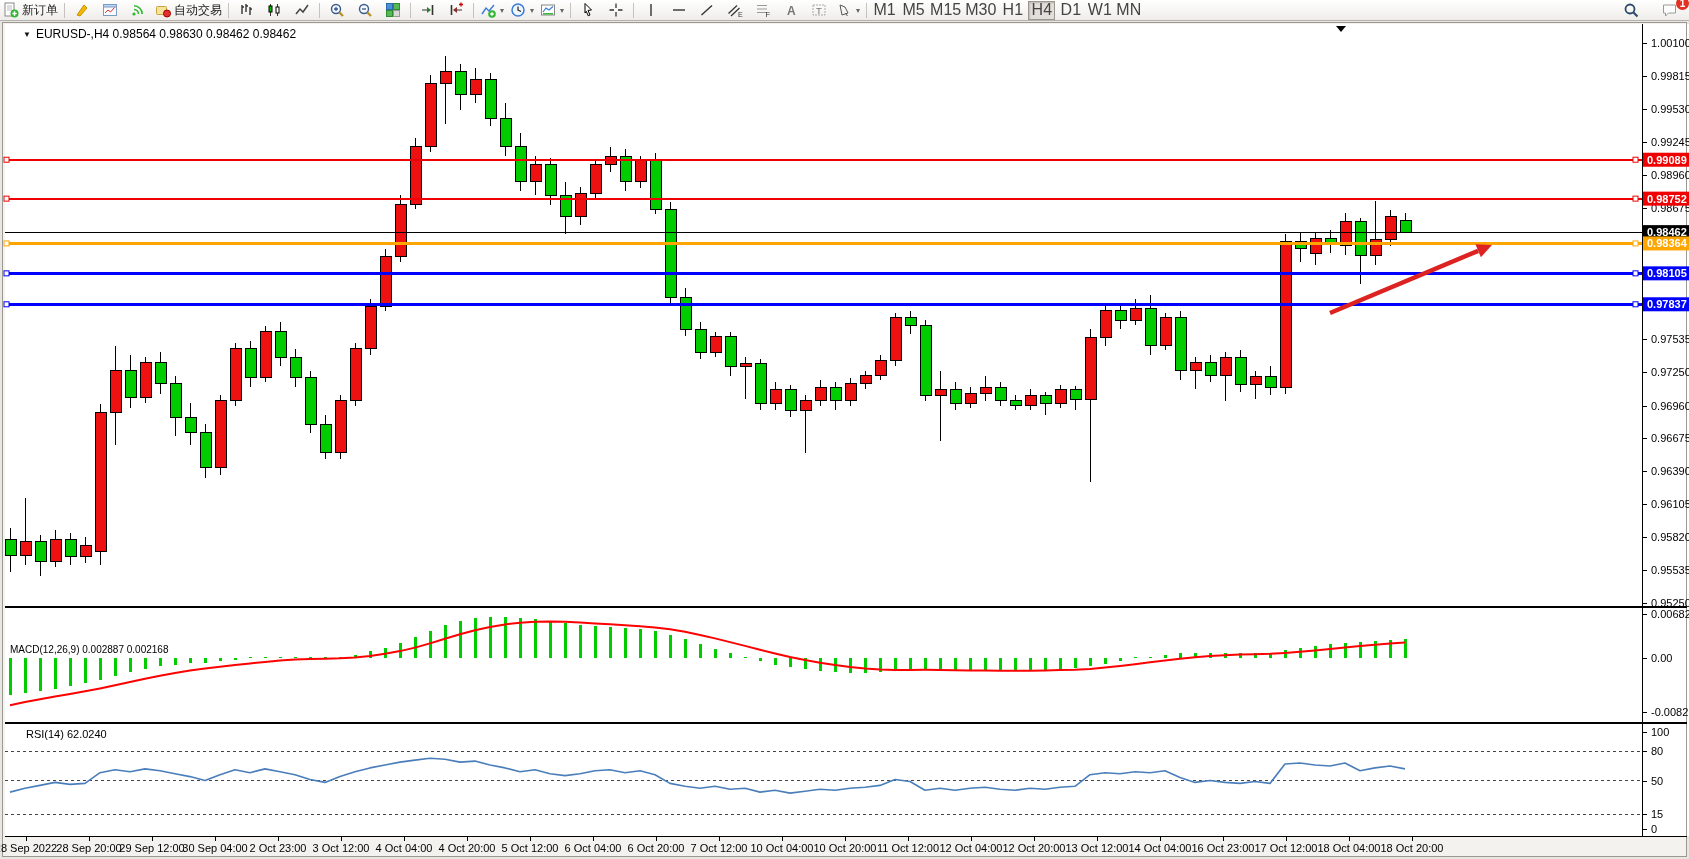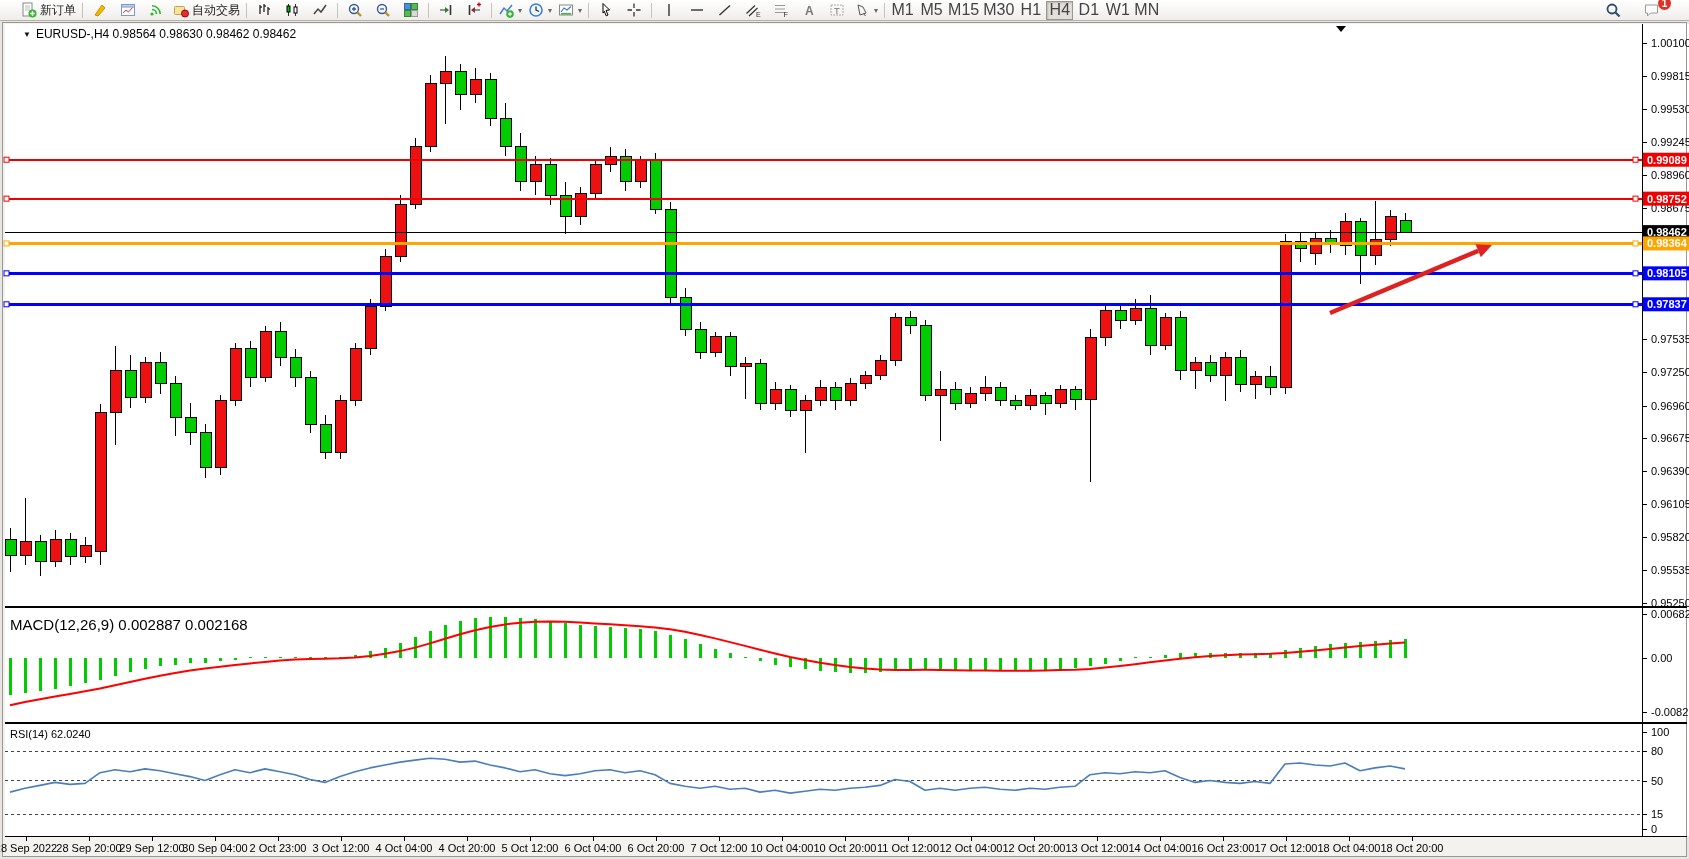--- a/index.html
+++ b/index.html
@@ -2,40 +2,40 @@
 <html><head>
 <meta charset="utf-8">
 <style>
   html,body{margin:0;padding:0;background:#e8e6e2;width:1689px;height:859px;overflow:hidden;
     font-family:"Liberation Sans","DejaVu Sans",sans-serif;}
   #stage{position:relative;width:1689px;height:859px;}
   #chartsvg{position:absolute;left:0;top:0;z-index:1;}
   
   .toolbar{position:absolute;left:0;top:0;width:1689px;height:21px;z-index:3;
     background:linear-gradient(#ffffff,#efedea);border-bottom:1px solid #b5b2ad;
-    display:flex;align-items:center;padding:0 18px;box-sizing:border-box;font-size:12px;color:#333;}
+    display:flex;align-items:center;padding:0 0;box-sizing:border-box;font-size:12px;color:#333;}
   .tbtn{height:19px;min-width:22px;display:flex;align-items:center;justify-content:center;
     gap:3px;padding:0 2px;border:1px solid transparent;border-radius:2px;cursor:default;}
   .tbtn svg{display:block}
   .tbtn .cap{font-size:12px;color:#222;white-space:nowrap;}
   .drop{font-size:8px;color:#666;margin-left:1px;}
   .sep{width:1px;height:15px;background:#c6c3be;margin:0 3px;flex:0 0 auto;}
   .tf{min-width:25px;height:17px;display:flex;align-items:center;justify-content:center;
     font-size:16px;color:#444;border:1px solid transparent;margin:0 1px;}
   .tf.active{background:#e2dfda;border:1px solid #9a978f;box-shadow:inset 1px 1px 2px rgba(0,0,0,.18);}
   .tright{margin-left:auto;display:flex;align-items:center;gap:10px;padding-right:6px;}
   .chatwrap{position:relative;}
   .badge{position:absolute;top:-4px;right:-7px;background:#e33022;color:#fff;font-size:10px;
     font-weight:bold;border-radius:8px;min-width:13px;height:13px;line-height:13px;text-align:center;}
   
   .ovl{position:absolute;z-index:2;font-size:12px;color:#000;white-space:nowrap;}
   #title{left:23px;top:27px;}
   #title .tri{font-size:8px;vertical-align:1px;color:#111;margin-right:5px;}
-  #macdlabel{left:10px;top:616px;font-size:15px;}
-  #rsilabel{left:10px;top:728px;font-size:11px;}
+  #macdlabel{left:10px;top:644px;font-size:10px;}
+  #rsilabel{left:26px;top:728px;font-size:11px;}
 </style>
 </head>
 <body>
 
 <div id="stage">
   <svg id="chartsvg" width="1689" height="859">
       <rect x="2" y="22" width="1685" height="835" fill="#f4f2ef"></rect>
       <rect x="5" y="24" width="1637" height="582" fill="#fff"></rect>
       <rect x="5" y="608" width="1637" height="114" fill="#fff"></rect>
       <rect x="5" y="724" width="1637" height="112" fill="#fff"></rect>

